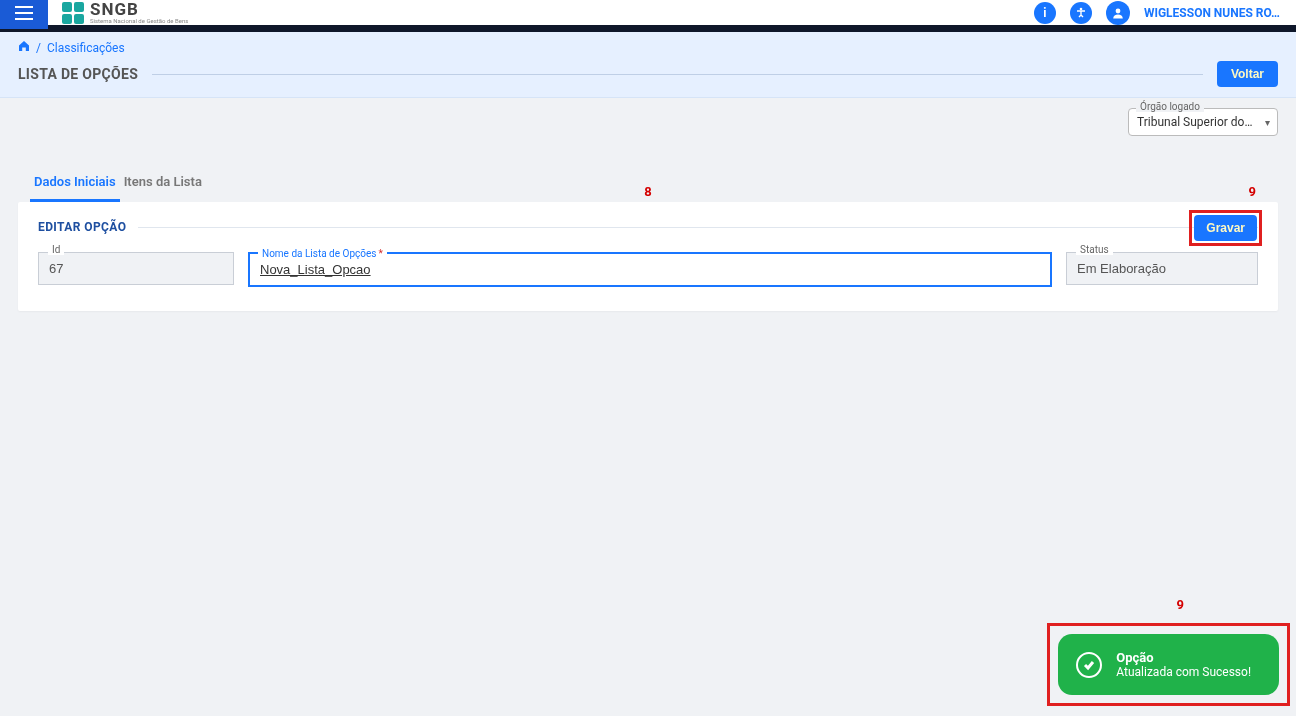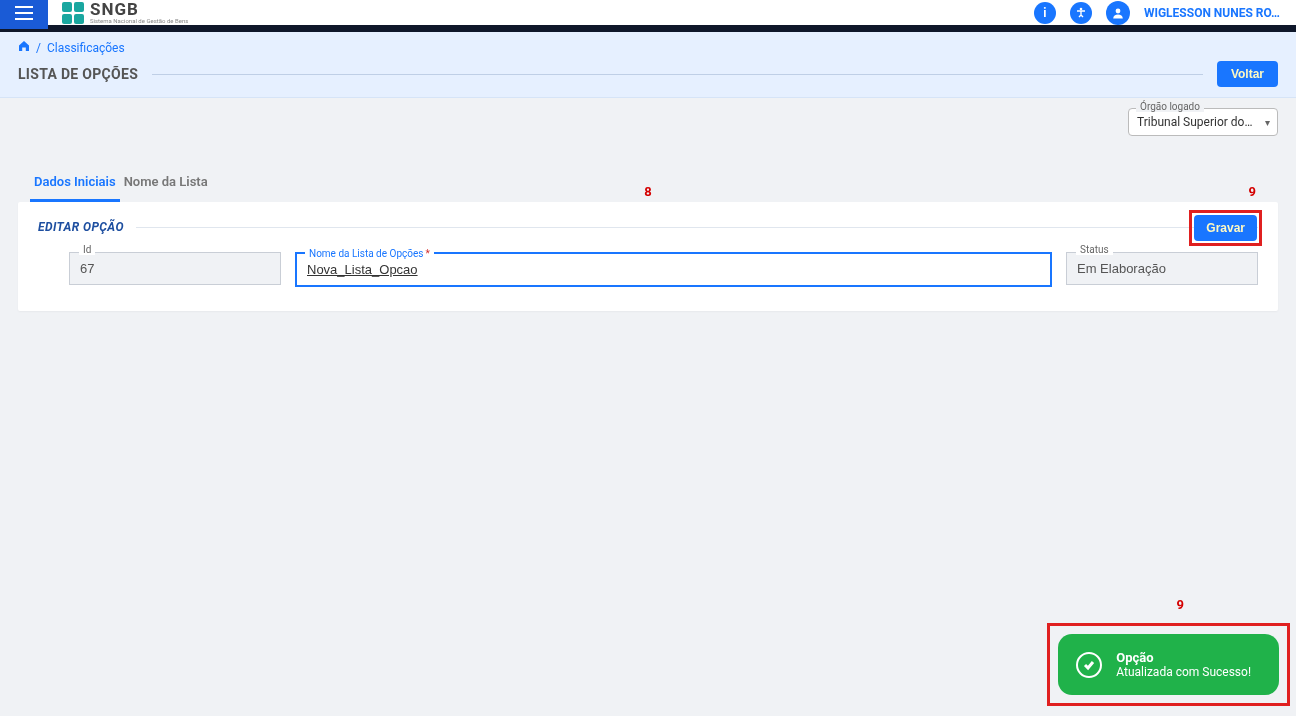--- a/index.html
+++ b/index.html
@@ -109,21 +109,21 @@
     color:#777; cursor:pointer; border-bottom:3px solid transparent;
   }
   .tab.active { color:#1976ff; border-bottom-color:#1976ff;}
 
   
   .card {
     background:#fff; margin:0 18px 18px 18px; padding:18px 20px 24px 20px;
     border-radius:2px; box-shadow:0 1px 2px rgba(0,0,0,0.04);
     position:relative;
   }
-  .section-row { display:flex; align-items:center;font-style:italic;}
+  .section-row { display:flex; align-items:center;}
   .section-title { font-size:12px; font-weight:700; color:#1e4fa0; letter-spacing:0.4px;}
   .section-line { flex:1; height:1px; background:#e0e6ee; margin-left:12px;}
   .gravar-wrap {
     position:absolute; top:8px; right:16px;
     border:3px solid #e02020; padding:2px;
   }
   .gravar-wrap .btn-primary { padding:6px 12px;}
 
   .form-row { display:flex; gap:14px; margin-top:18px; align-items:flex-start;}
   .field {
@@ -132,21 +132,21 @@
   .field .lbl {
     position:absolute; top:-8px; left:10px; background:#fff;
     font-size:10px; color:#666; padding:0 4px;
   }
   .field .req { color:#d32f2f; margin-left:2px;}
   .field input {
     width:100%; border:1px solid #c9ced6; border-radius:0;
     padding:8px 10px; font-size:13px; color:#333;
   }
   .field input[disabled] { background:#f0f2f5; color:#555;}
-  .field.id { width:212px;margin-left:31px;}
+  .field.id { width:196px;}
   .field.nome { flex:1;}
   .field.nome input {
     border:2px solid #1976ff;
     text-decoration:underline;
   }
   .field.status { width:192px;}
 
   
   .annot {
     position:absolute; color:#d40000; font-weight:700; font-size:13px;
@@ -232,21 +232,21 @@
 <div class="orgao-row">
   <div class="orgao-field">
     <span class="lbl">Órgão logado</span>
     <div class="sel">Tribunal Superior do Tra…</div>
     <span class="caret">▾</span>
   </div>
 </div>
 
 <div class="tabs">
   <div class="tab active">Dados Iniciais</div>
-  <div class="tab">Nome da Lista</div>
+  <div class="tab">Itens da Lista</div>
 </div>
 
 <div class="card">
 
   <span class="annot" style="top:-18px; left:50%; transform:translateX(-50%);">8</span>
   <span class="annot" style="top:-18px; right:22px;">9</span>
 
   <div class="section-row">
     <span class="section-title">EDITAR OPÇÃO</span>
     <div class="section-line"></div>

